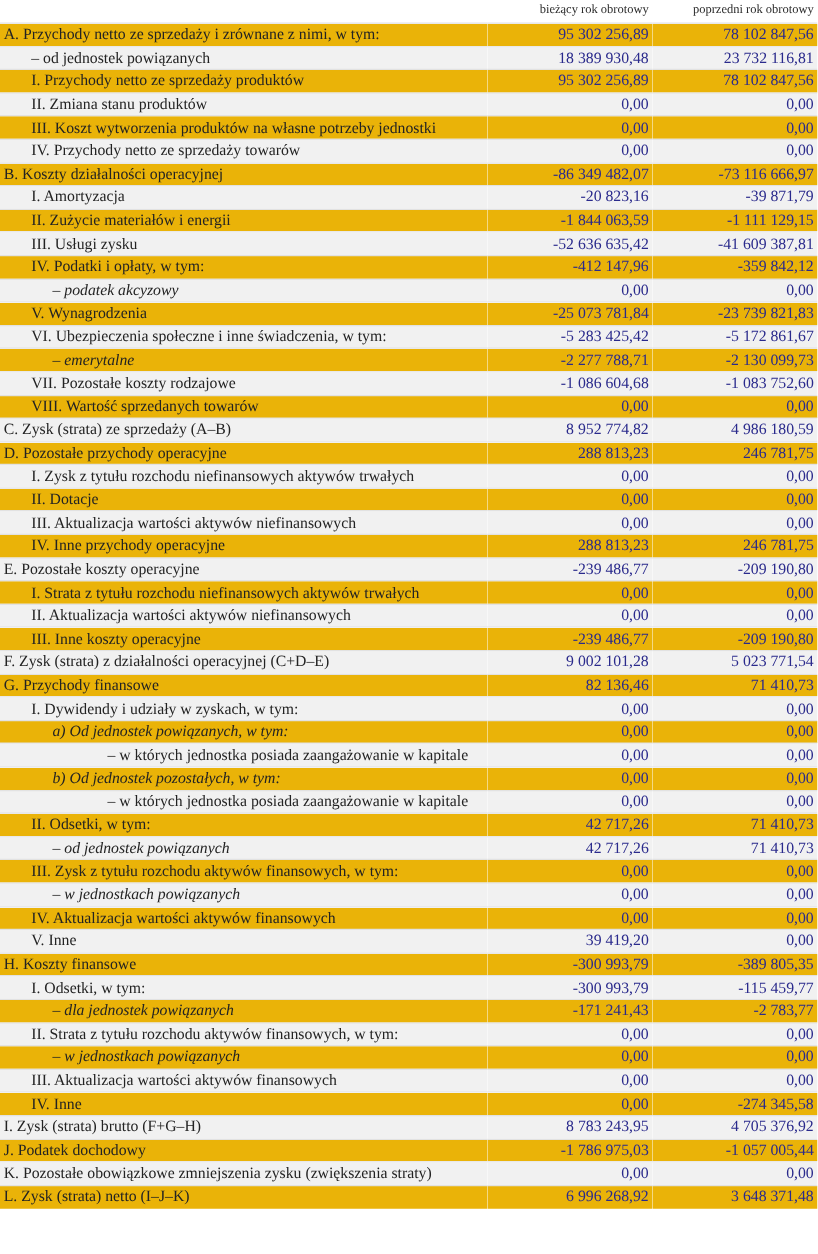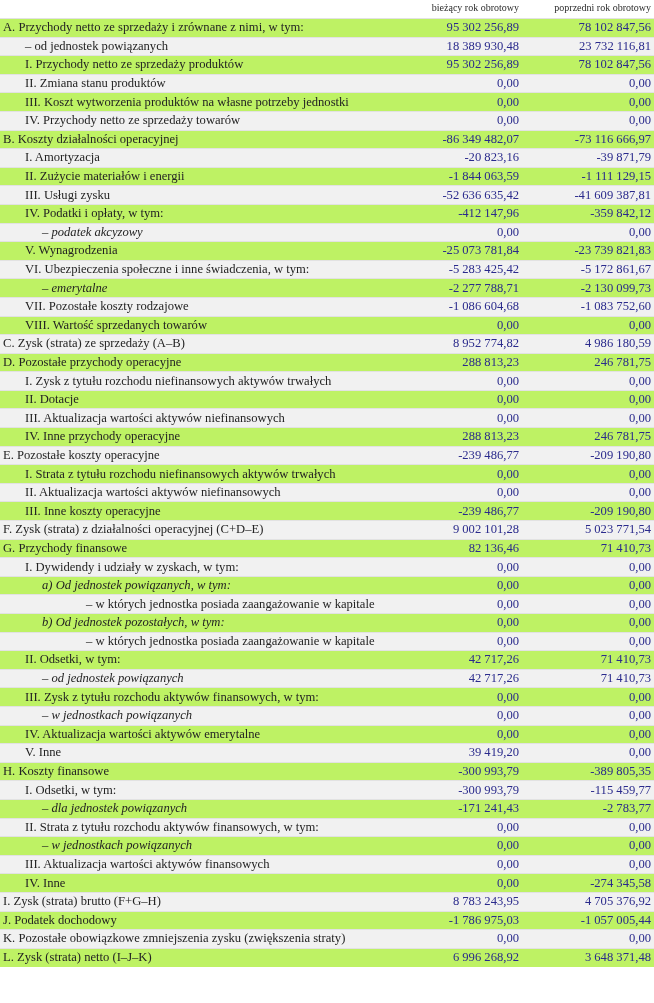--- a/index.html
+++ b/index.html
@@ -29,21 +29,21 @@
     color: #2b2b2b;
     text-align: right;
     padding: 1px 3px 3px 3px;
     vertical-align: bottom;
     line-height: 14px;
     background: #ffffff;
   }
   thead th.h-label { text-align: left; }
 
   tbody tr { height: 18.6px; }
-  tbody tr.odd  { background: #bef264; }
+  tbody tr.odd  { background: #eab308; }
   tbody tr.even { background: #f1f1f1; margin-left: 12px; }
 
   tbody td {
     border-top: 1px solid #e2e2e2;
     font-size: 12.6px;
     line-height: 17px;
     padding: 0 3px;
     white-space: nowrap;
     overflow: hidden;
   }
@@ -264,21 +264,21 @@
         <td class="lbl lv1">III. Zysk z tytułu rozchodu aktywów finansowych, w tym:</td>
         <td class="val">0,00</td>
         <td class="val">0,00</td>
       </tr>
       <tr class="even">
         <td class="lbl lv2">– w jednostkach powiązanych</td>
         <td class="val">0,00</td>
         <td class="val">0,00</td>
       </tr>
       <tr class="odd">
-        <td class="lbl lv1">IV. Aktualizacja wartości aktywów emerytalne</td>
+        <td class="lbl lv1">IV. Aktualizacja wartości aktywów finansowych</td>
         <td class="val">0,00</td>
         <td class="val">0,00</td>
       </tr>
       <tr class="even">
         <td class="lbl lv1">V. Inne</td>
         <td class="val">39 419,20</td>
         <td class="val">0,00</td>
       </tr>
       <tr class="odd">
         <td class="lbl lv0">H. Koszty finansowe</td>

